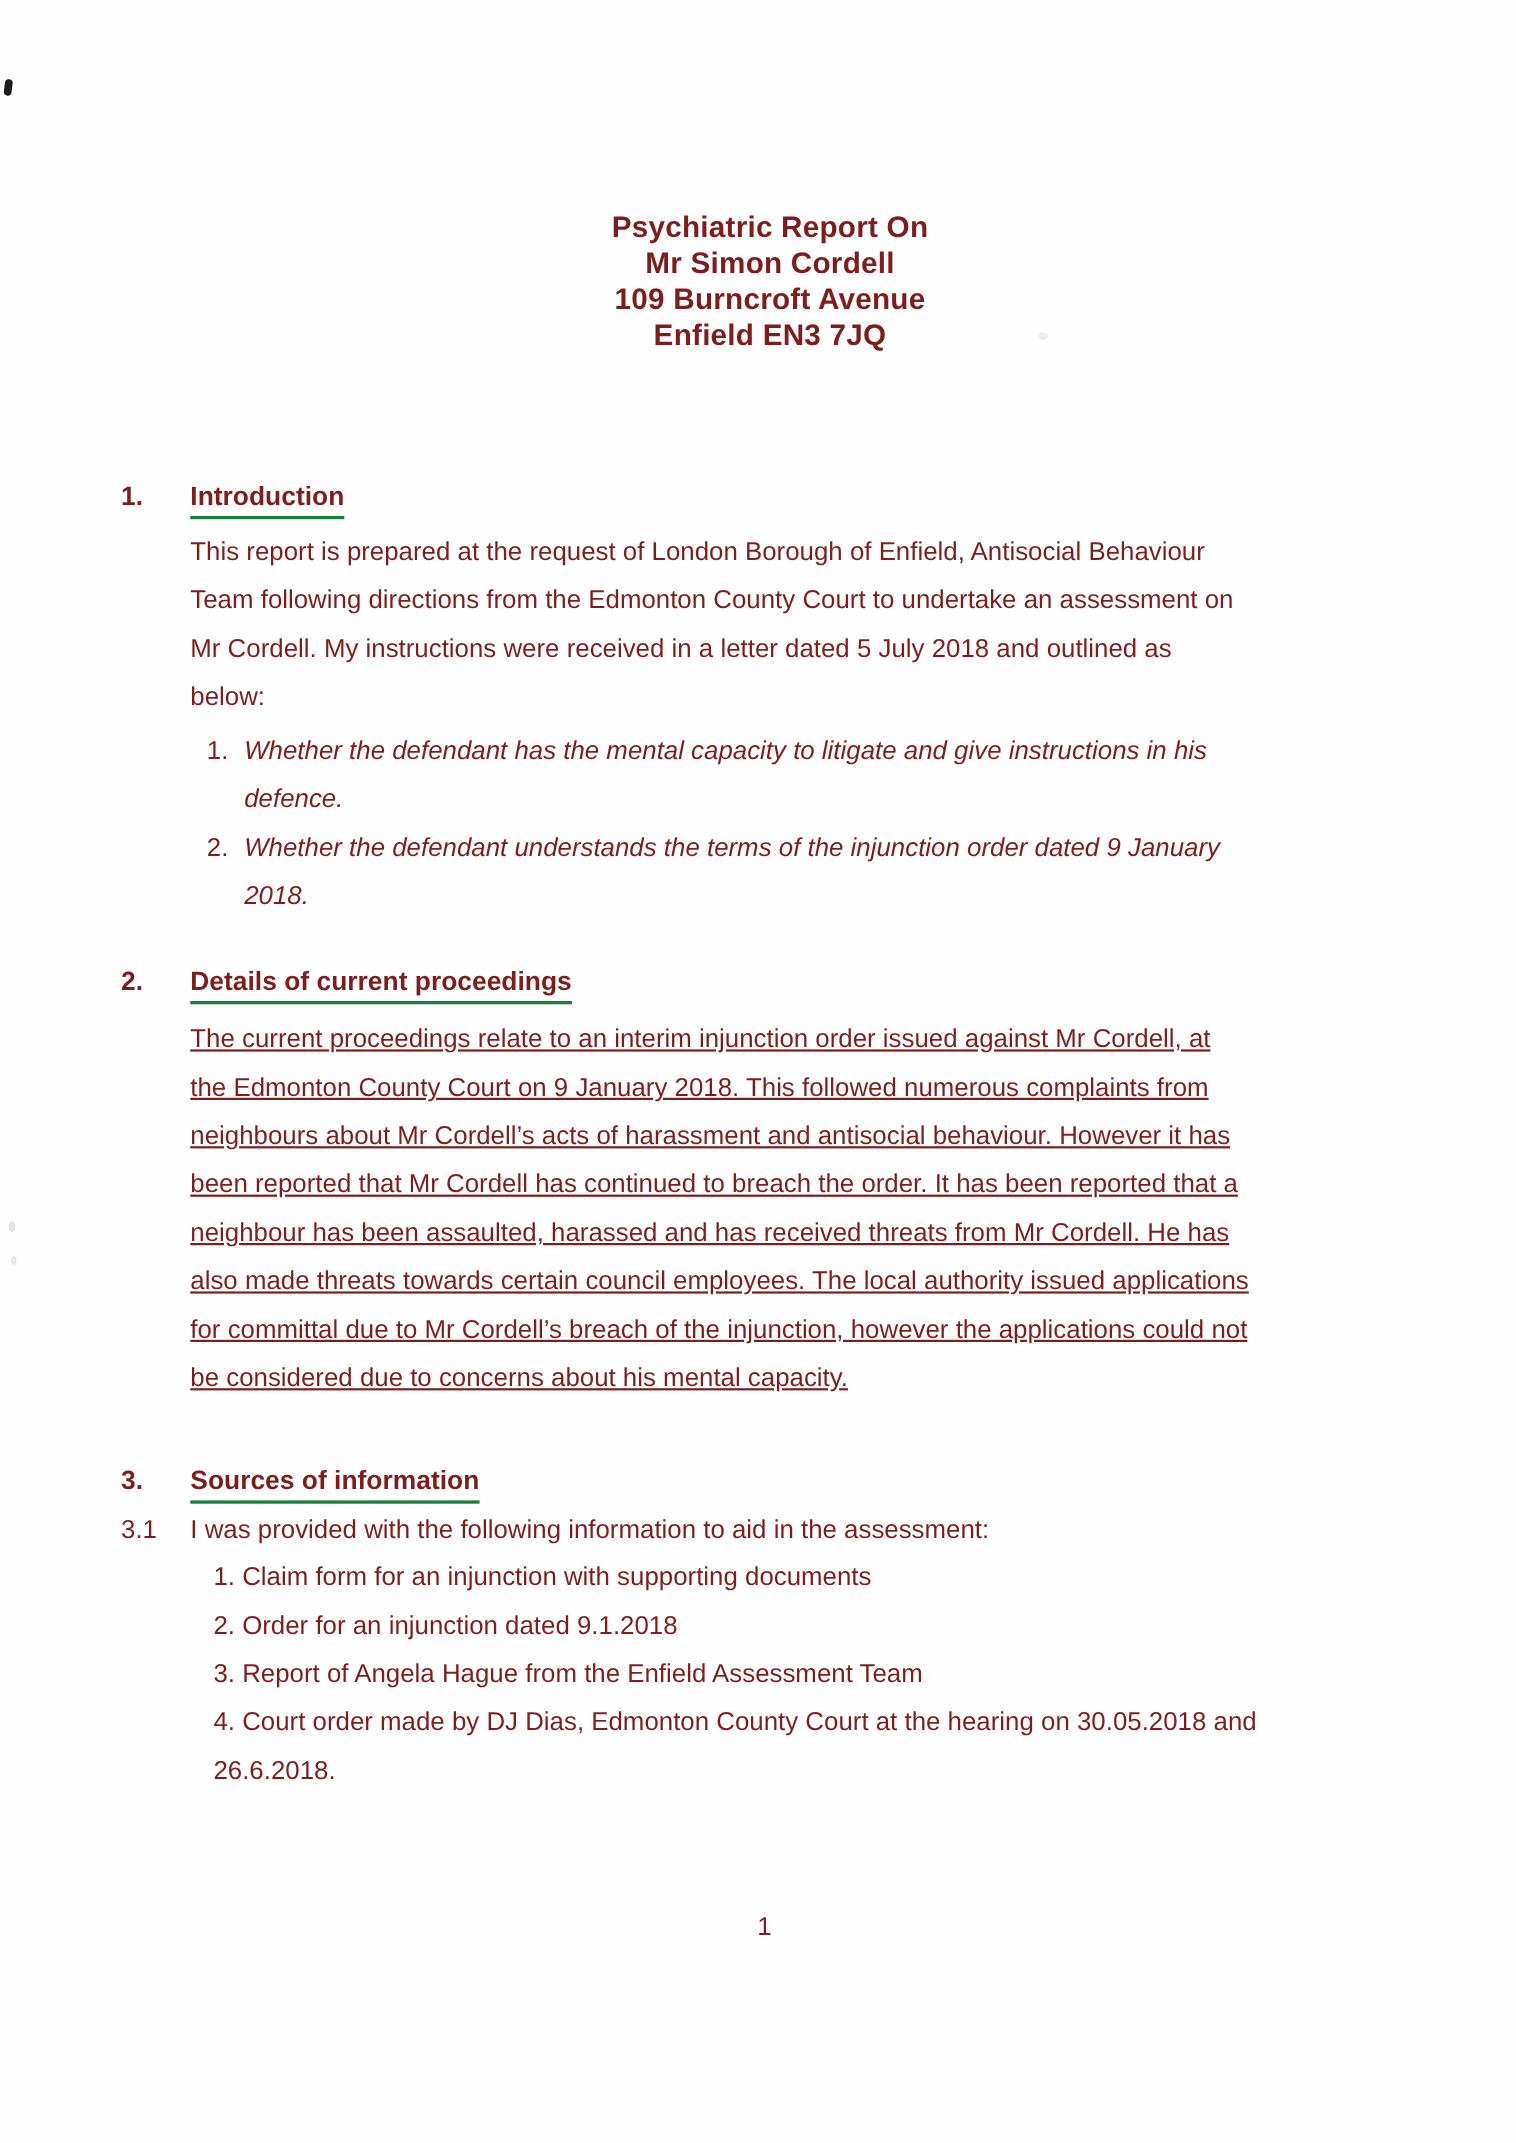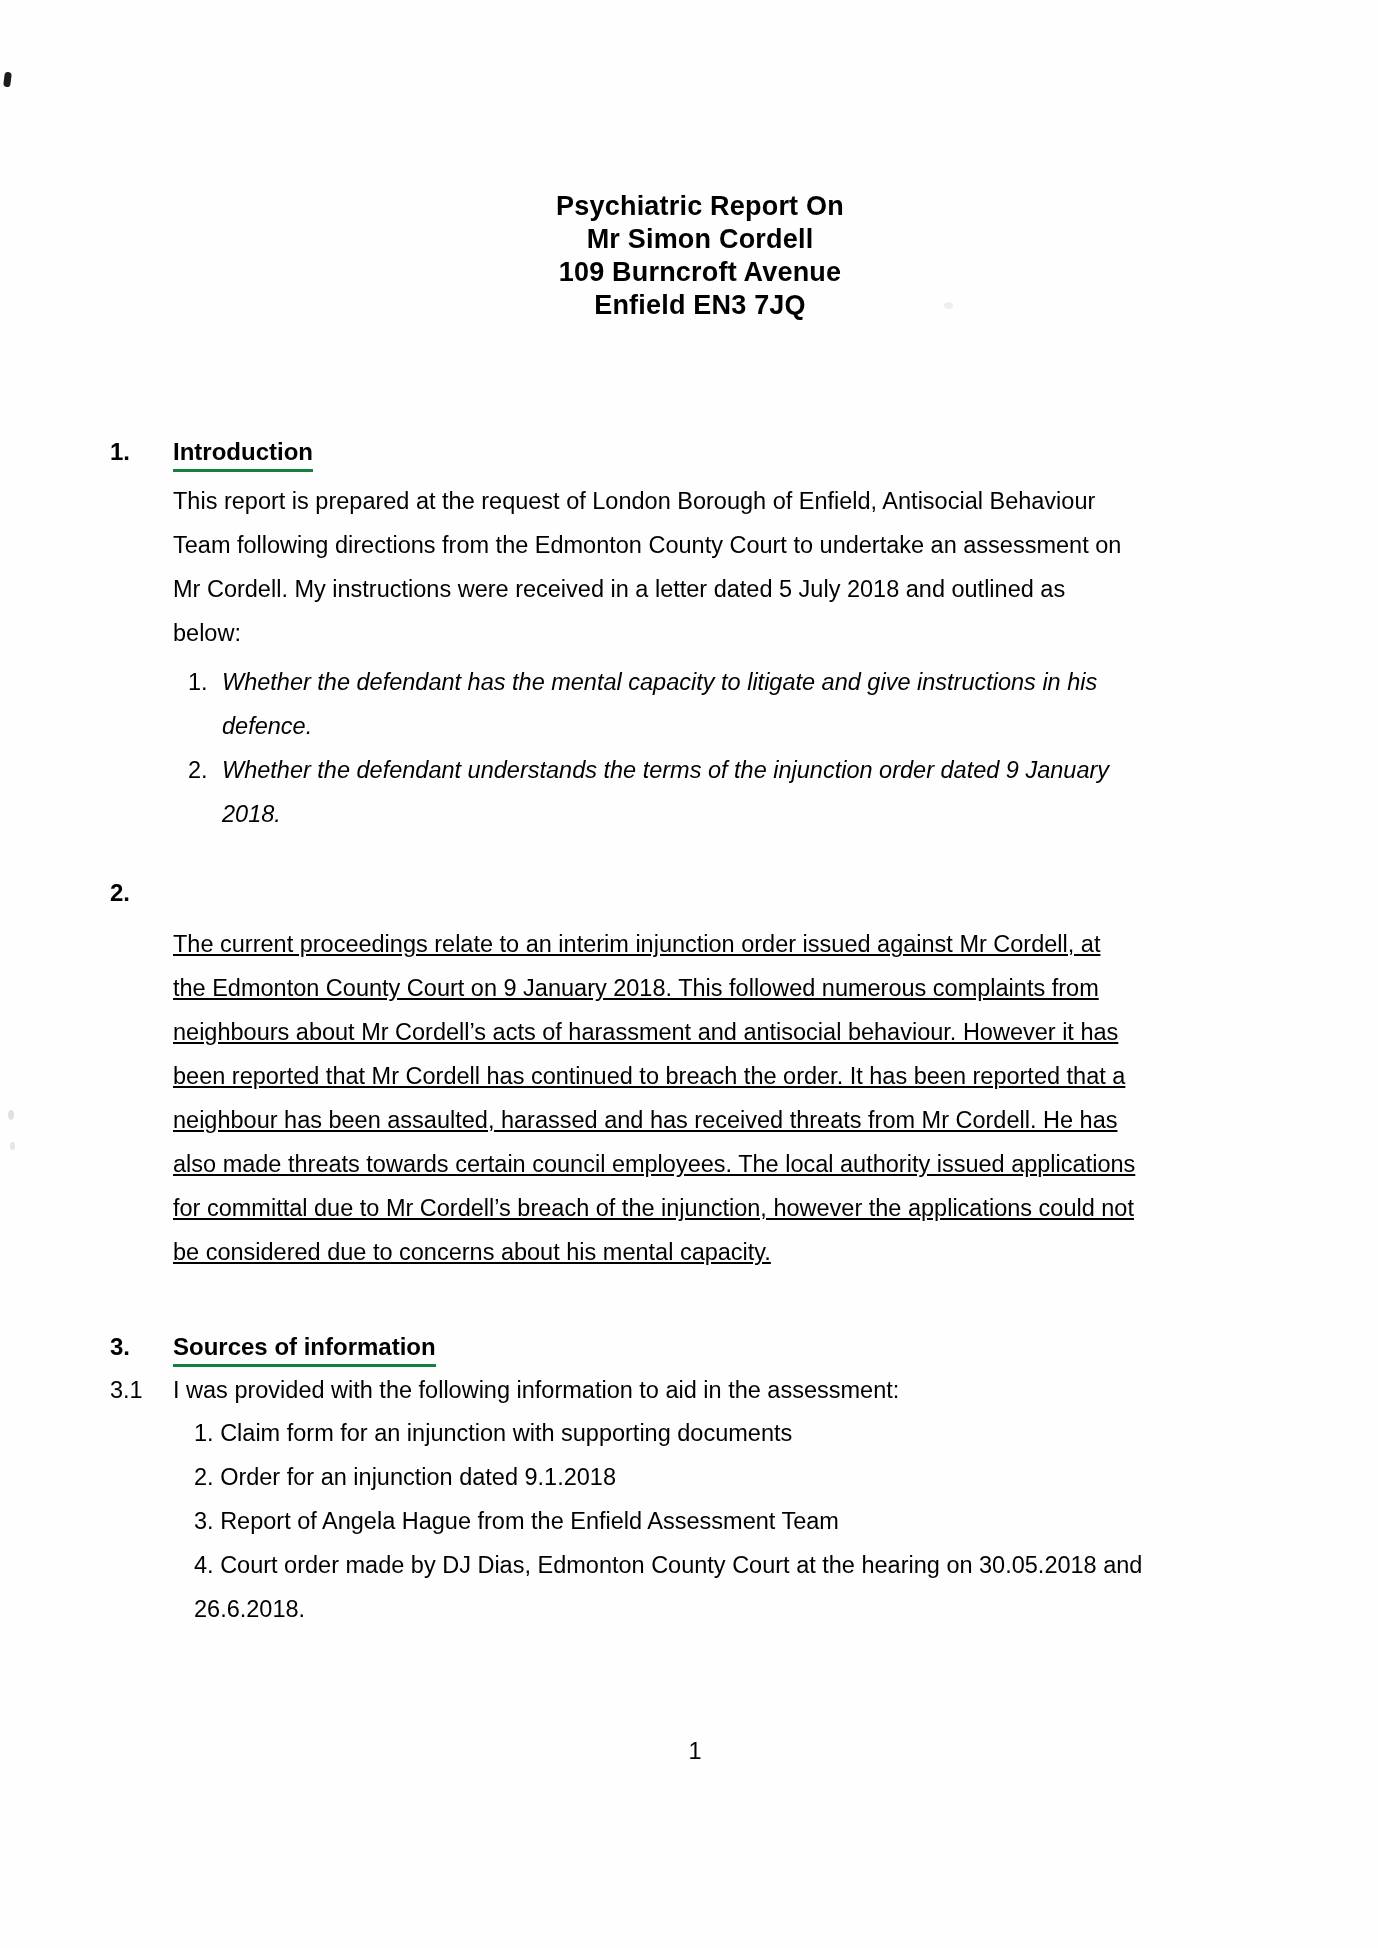--- a/index.html
+++ b/index.html
@@ -6,21 +6,21 @@
     margin: 0;
     padding: 0;
     background: #ffffff;
   }
   .page {
     position: relative;
     width: 1378px;
     height: 1948px;
     background: #fefefe;
     font-family: "Liberation Sans", "DejaVu Sans", sans-serif;
-    color: #000000;
+    color: #7f1d1d;
     overflow: hidden;
   }
   
   .speck-dark {
     position: absolute;
     left: 4px;
     top: 72px;
     width: 7px;
     height: 15px;
     background: #1c1c1c;
@@ -170,20 +170,21 @@
   </div>
 
   <div class="list-item sec1-item2">
     <span class="li-num">2.</span>
     <div class="li-text">Whether the defendant understands the terms of the injunction order dated 9 January
 2018.</div>
   </div>
 
   <div class="sec-heading sec2-heading">
     <span class="sec-num">2.</span>
+    <span class="sec-title">Details of current proceedings</span>
   </div>
 
   <div class="para sec2-para">The current proceedings relate to an interim injunction order issued against Mr Cordell, at
 the Edmonton County Court on 9 January 2018. This followed numerous complaints from
 neighbours about Mr Cordell’s acts of harassment and antisocial behaviour. However it has
 been reported that Mr Cordell has continued to breach the order. It has been reported that a
 neighbour has been assaulted, harassed and has received threats from Mr Cordell. He has
 also made threats towards certain council employees. The local authority issued applications
 for committal due to Mr Cordell’s breach of the injunction, however the applications could not
 be considered due to concerns about his mental capacity.</div>

